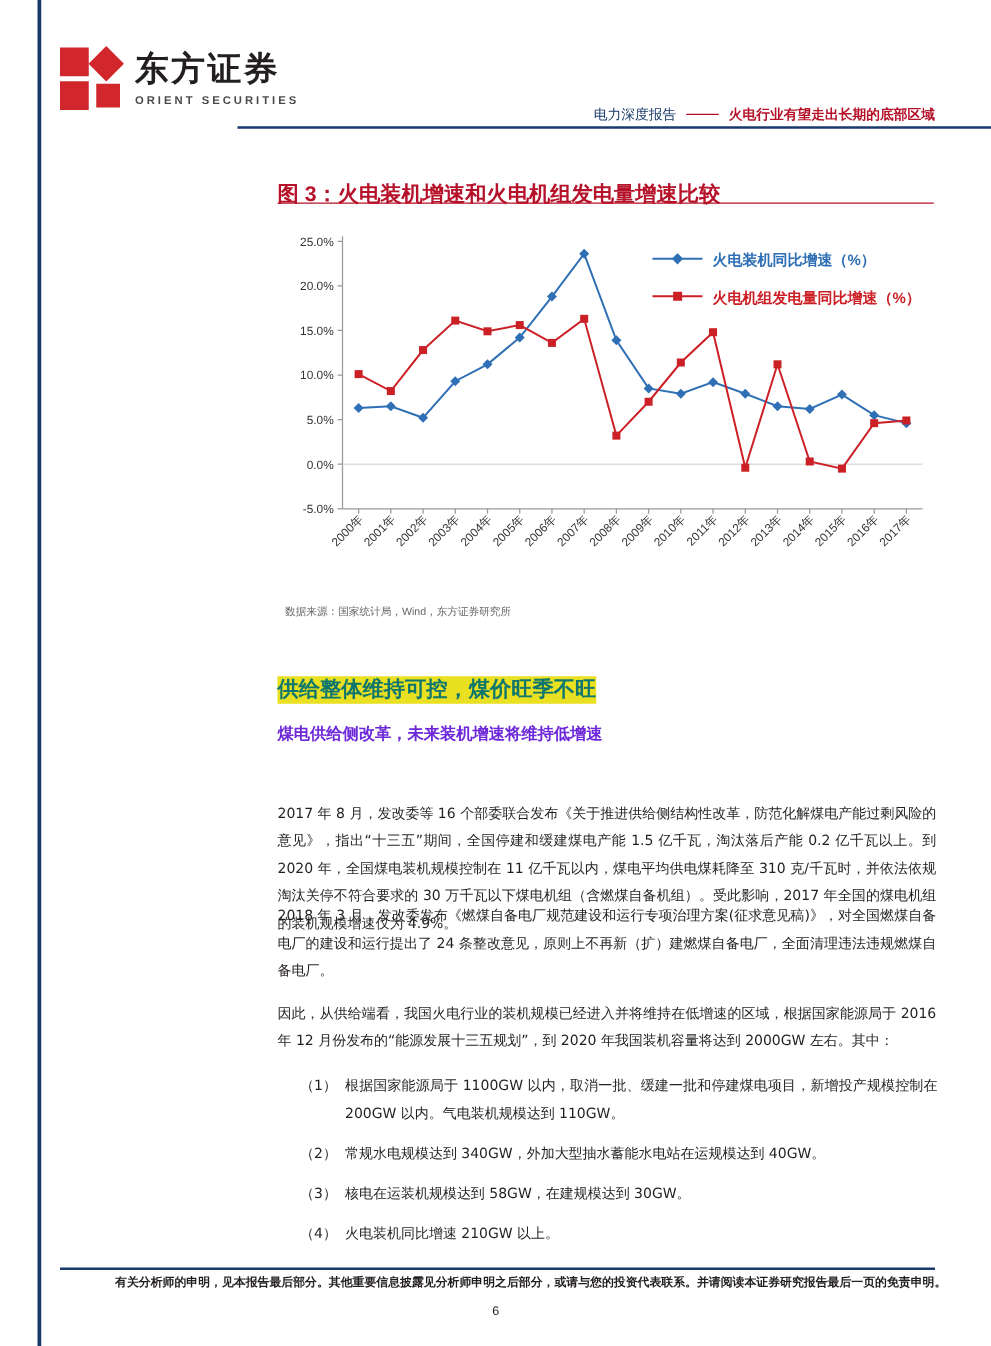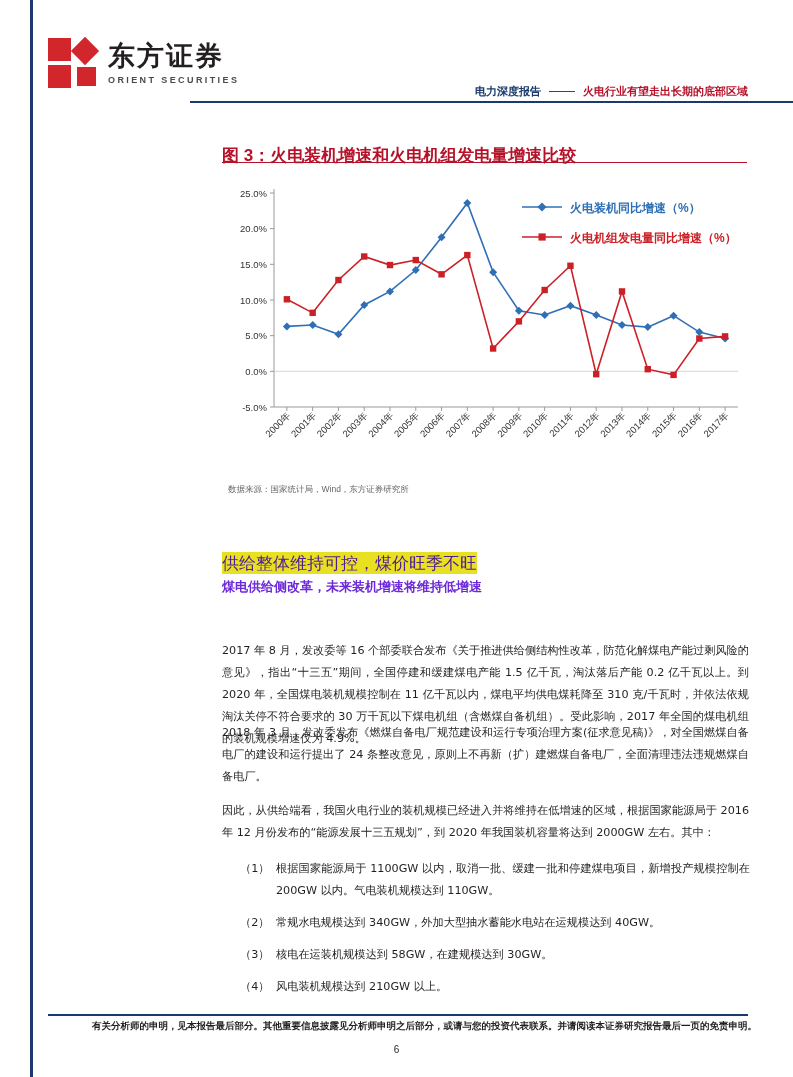--- a/index.html
+++ b/index.html
@@ -47,21 +47,21 @@
     font-size: 27px; font-weight: bold; letter-spacing: 2px;
     color: #231f20; line-height: 1.1;
   }
   .logo-en {
     font-size: 9px; letter-spacing: 2.4px; color: #4a4a4a; margin-top: 4px; font-weight: bold;
   }
   .hdr-right {
     position: absolute; right: 0; top: 46px;
     display: flex; align-items: center; font-size: 11px;
   }
-  .hdr-title { color: #1a3a6b; font-weight: bold; }
+  .hdr-title { color: #1a3a6b; font-weight: normal; }
   .hdr-dash { display:inline-block; width: 26px; height: 1px; background:#b5122a; margin: 0 8px; }
   .hdr-sub { color: #b5122a; font-weight: bold; }
   .hdr-line {
     position: absolute; left: 190px; right: 0; top: 101px; height: 2px; background: #1a3a6b;
   }
   
   .fig-caption {
     position: absolute; left: 222px; top: 144px;
     font-size: 17px; font-weight: bold; color: #b5122a;
   }
@@ -71,22 +71,22 @@
   
   .chart-area {
     position: absolute; left: 222px; top: 175px; width: 530px; height: 300px;
   }
   .src-note {
     position: absolute; left: 228px; top: 484px;
     font-size: 8.5px; color: #666;
   }
   
   .sec-h1 {
-    position: absolute; left: 222px; top: 552px;
-    font-size: 17px; font-weight: normal; color: #4c1d95;
+    position: absolute; left: 222px; top: 540px;
+    font-size: 17px; font-weight: bold; color: #0f766e;
     font-family: "DejaVu Sans", sans-serif;
   }
   .sec-h1 .hl {
     background: #e8e020; padding: 1px 0;
   }
   .sec-h2 {
     position: absolute; left: 222px; top: 578px;
     font-size: 13px; font-weight: bold; color: #6d28d9;
     font-family: "DejaVu Sans", sans-serif;
   }
@@ -274,19 +274,19 @@
     <div class="li">
       <div class="li-num">（2）</div>
       <div class="li-txt">常规水电规模达到 340GW，外加大型抽水蓄能水电站在运规模达到 40GW。</div>
     </div>
     <div class="li">
       <div class="li-num">（3）</div>
       <div class="li-txt">核电在运装机规模达到 58GW，在建规模达到 30GW。</div>
     </div>
     <div class="li">
       <div class="li-num">（4）</div>
-      <div class="li-txt">风电装机规模达到 210GW 以上。</div>
+      <div class="li-txt">火电装机同比增速 210GW 以上。</div>
     </div>
   </div>
 
 <div class="footer-rule"></div>
 <div class="footer-text">有关分析师的申明，见本报告最后部分。其他重要信息披露见分析师申明之后部分，或请与您的投资代表联系。并请阅读本证券研究报告最后一页的免责申明。</div>
 <div class="page-num">6</div>
 
 </body></html>

